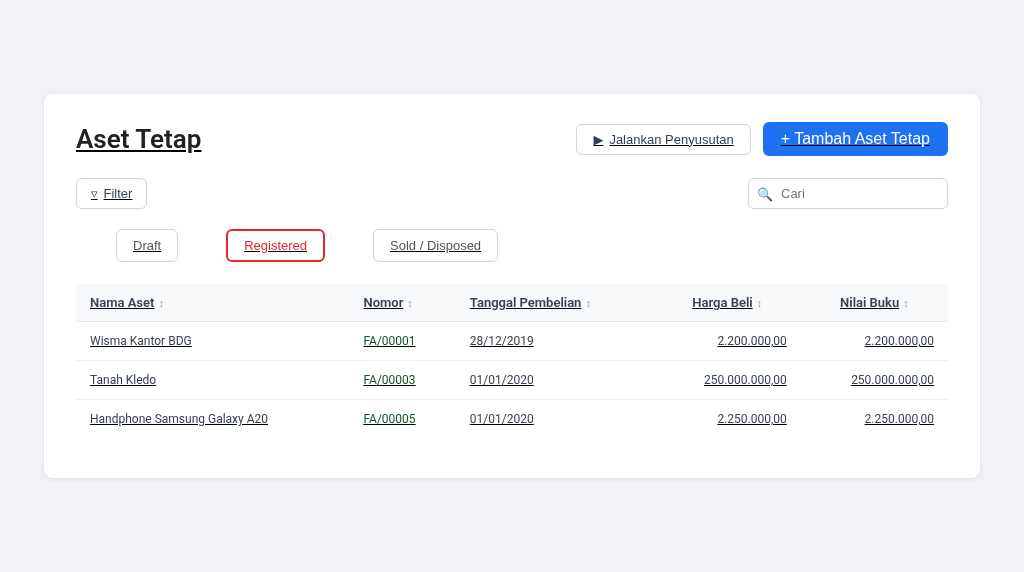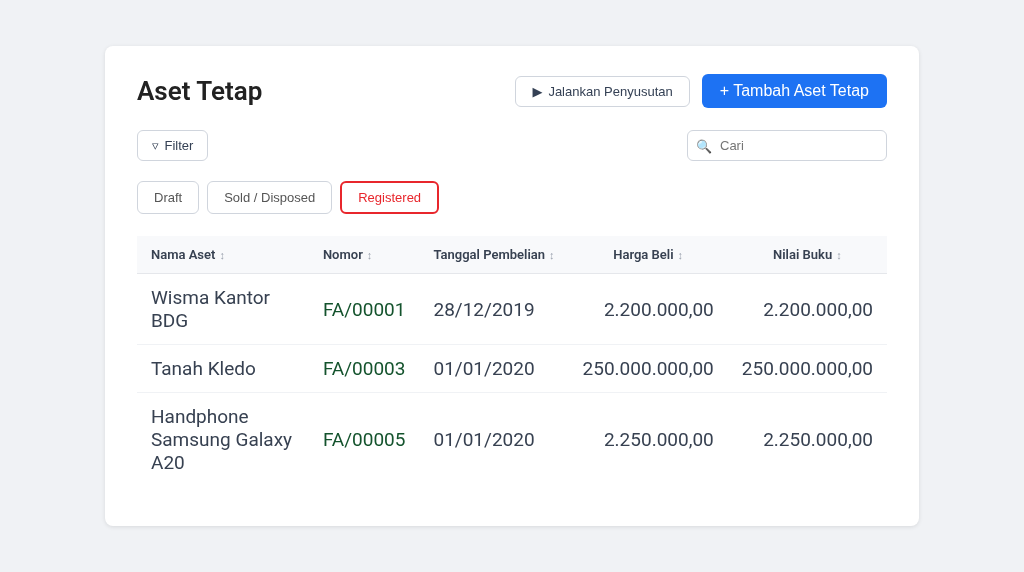--- a/index.html
+++ b/index.html
@@ -9,22 +9,23 @@
       display: flex;
       align-items: center;
       justify-content: center;
       min-height: 100vh;
       padding: 20px;
     }
     .card {
       background: #fff;
       border-radius: 8px;
       box-shadow: 0 1px 4px rgba(0,0,0,0.1);
-      width: 814px;
+      width: 936px;
       padding: 28px 32px 40px 32px;
+      text-decoration: underline;
     }
     .header {
       display: flex;
       align-items: center;
       justify-content: space-between;
       margin-bottom: 22px;
     }
     .page-title {
       font-size: 26px;
       font-weight: 600;
@@ -104,20 +105,21 @@
       margin-bottom: 22px;
     }
     .tab-btn {
       border: 1px solid #d0d5dd;
       background: #fff;
       border-radius: 6px;
       padding: 7px 16px;
       font-size: 13px;
       color: #555;
       cursor: pointer;
+      margin-left: 40px;
     }
     .tab-btn.active {
       color: #e8262c;
       border: 2px solid #e8262c;
       font-weight: 500;
       background: #fff;
     }
     table {
       width: 100%;
       border-collapse: collapse;
@@ -142,21 +144,21 @@
       color: #9ca3af;
       font-size: 11px;
     }
     tbody tr {
       border-bottom: 1px solid #f0f2f5;
     }
     tbody tr:last-child { border-bottom: none; }
     tbody td {
       padding: 12px 14px;
       color: #374151;
-      font-size: 19px;
+      font-size: 12px;
     }
     tbody td.right { text-align: right; }
     tbody td.link {
       color: #14532d;
       cursor: pointer;
     }
   </style>
 </head>
 <body>
 
@@ -181,22 +183,22 @@
       <span>Filter</span>
     </button>
     <div class="search-wrap">
       <span class="search-icon-pos">🔍</span>
       <input type="text" placeholder="Cari" style="">
     </div>
   </div>
 
   <div class="tabs" id="tabs-container">
       <button class="tab-btn">Draft</button>
+      <button class="tab-btn active">Registered</button>
       <button class="tab-btn">Sold / Disposed</button>
-      <button class="tab-btn active">Registered</button>
     </div>
 
   <table>
     <thead>
       <tr id="table-header-row">
           <th class="">Nama Aset<span class="sort-icon">↕</span></th>
           <th class="">Nomor<span class="sort-icon">↕</span></th>
           <th class="">Tanggal Pembelian<span class="sort-icon">↕</span></th>
           <th class="right">Harga Beli<span class="sort-icon">↕</span></th>
           <th class="right">Nilai Buku<span class="sort-icon">↕</span></th>

